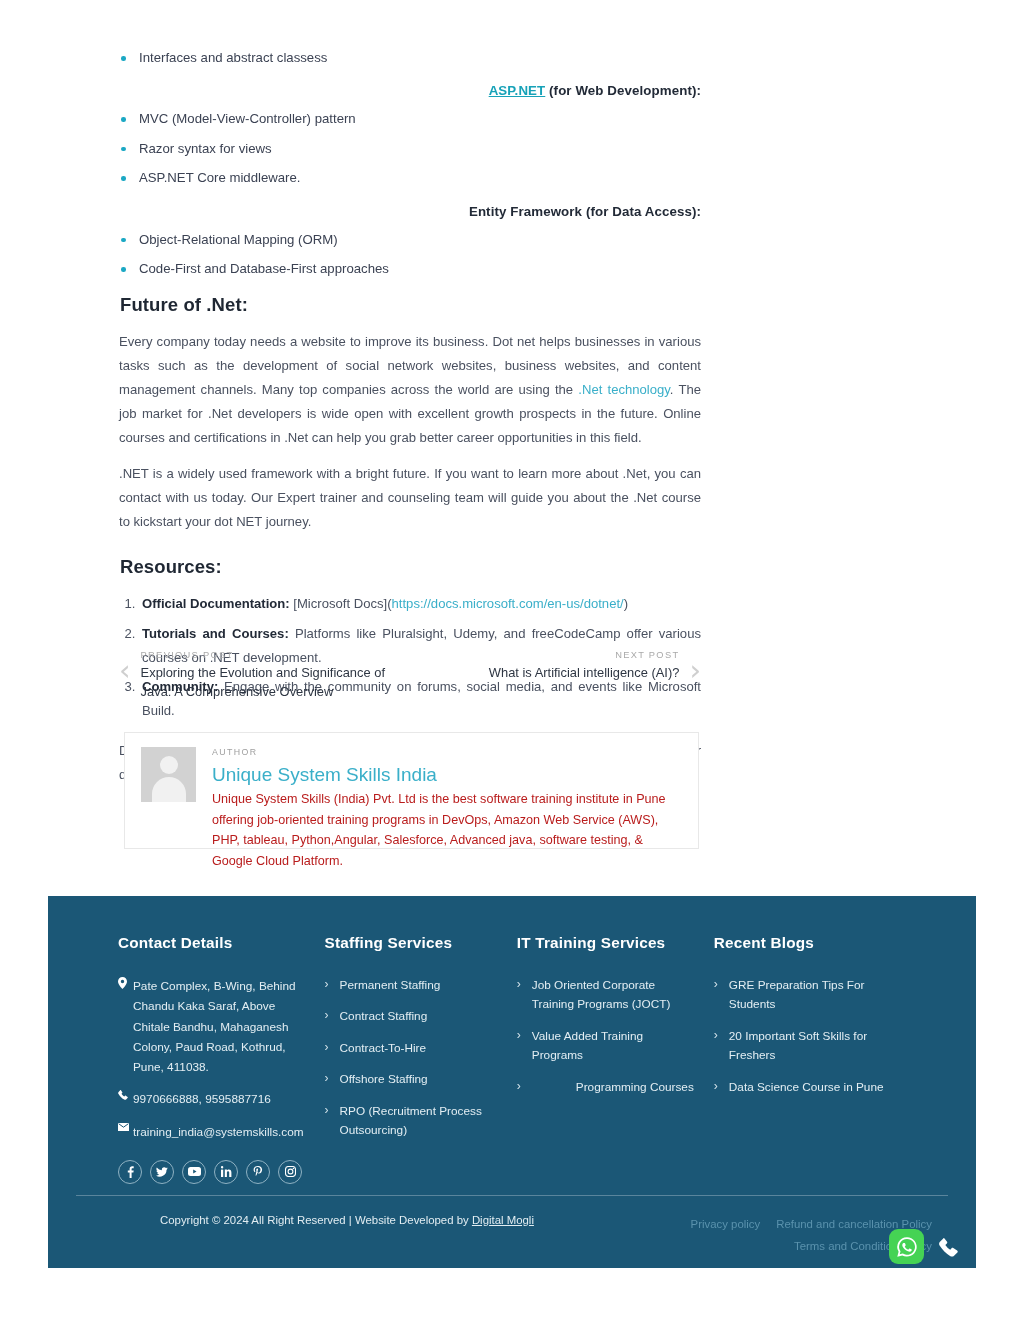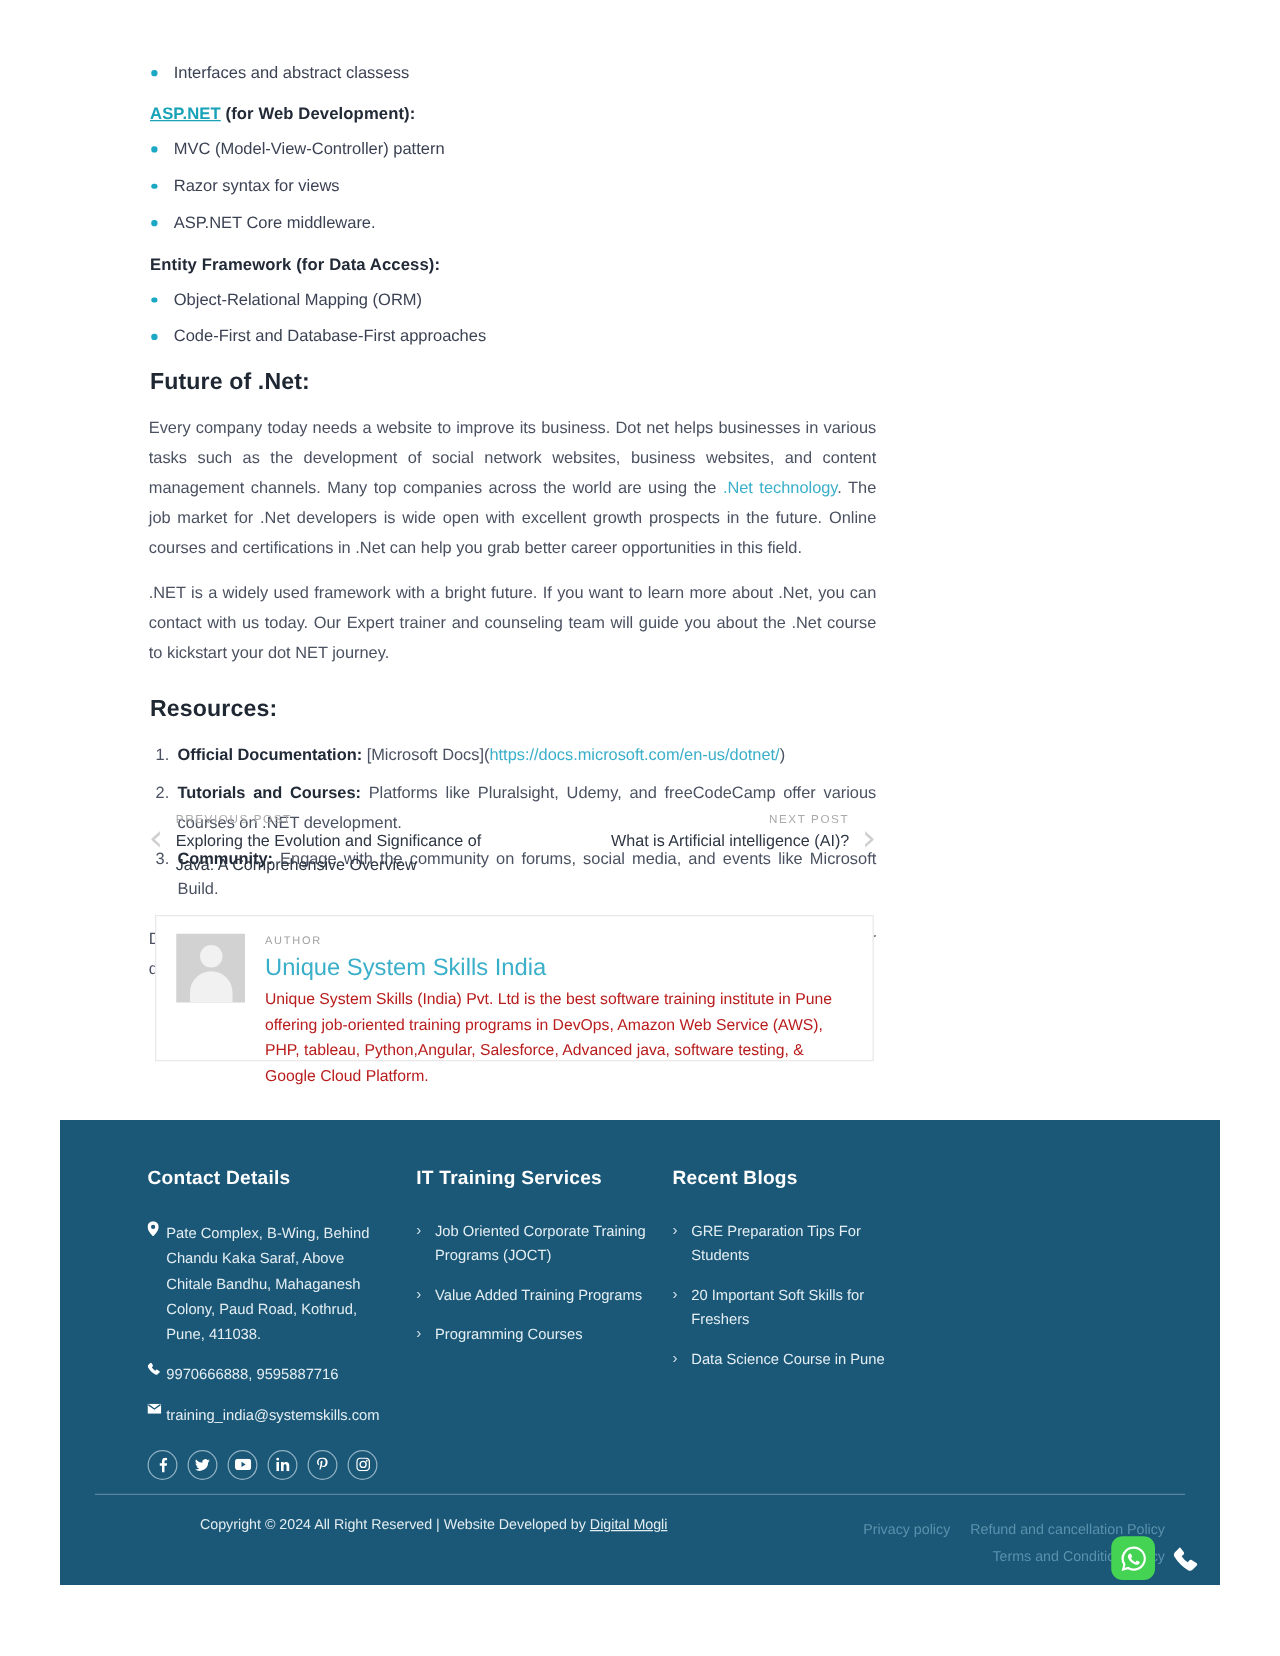--- a/index.html
+++ b/index.html
@@ -36,20 +36,21 @@
     width: 4.5px; height: 4.5px;
     border-radius: 50%;
     background: #1ba8c4;
   }
   .sub-head {
     font-size: 13.3px;
     font-weight: bold;
     color: #222a37;
     margin: 15px 0 11px 1px;
     letter-spacing: .1px;
+    text-align: right;
   }
   .sub-head .lnk { color: #17a2b8; }
   h2.section-title {
     font-size: 18.5px;
     font-weight: bold;
     color: #1f2733;
     margin: 14px 0 14px 1px;
     letter-spacing: .1px;
   }
   p.body-text {
@@ -376,27 +377,37 @@
         <a class="soc" href="#">
           <svg width="11" height="11" viewBox="0 0 11 11">
               <rect x="0.5" y="0.5" width="10" height="10" rx="3" fill="none" stroke="#ffffff" stroke-width="1.1"></rect>
               <circle cx="5.5" cy="5.5" r="2.4" fill="none" stroke="#ffffff" stroke-width="1.1"></circle>
               <circle cx="8.4" cy="2.6" r=".75" fill="#ffffff"></circle>
             </svg>
         </a>
       </div>
     </div>
 
+    <div class="fcol fcol-2">
+      <h3>Staffing Services</h3>
+      <ul class="flist">
+        <li><a href="#" style="color:inherit;text-decoration:none;">Permanent Staffing</a></li>
+        <li><a href="#" style="color:inherit;text-decoration:none;">Contract Staffing</a></li>
+        <li><a href="#" style="color:inherit;text-decoration:none;">Contract-To-Hire</a></li>
+        <li><a href="#" style="color:inherit;text-decoration:none;">Offshore Staffing</a></li>
+        <li><a href="#" style="color:inherit;text-decoration:none;">RPO (Recruitment Process Outsourcing)</a></li>
+      </ul>
+    </div>
 
     <div class="fcol fcol-3">
       <h3>IT Training Services</h3>
       <ul class="flist">
         <li><a href="#" style="color:inherit;text-decoration:none;">Job Oriented Corporate Training Programs (JOCT)</a></li>
         <li><a href="#" style="color:inherit;text-decoration:none;">Value Added Training Programs</a></li>
-        <li><a href="#" style="color:inherit;text-decoration:none;">Programming Courses</a></li>
+        <li><a href="#" style="color:inherit;text-decoration:none;margin-left:44px;">Programming Courses</a></li>
       </ul>
     </div>
 
     <div class="fcol fcol-4">
       <h3>Recent Blogs</h3>
       <ul class="flist">
         <li><a href="#" style="color:inherit;text-decoration:none;">GRE Preparation Tips For Students</a></li>
         <li><a href="#" style="color:inherit;text-decoration:none;">20 Important Soft Skills for Freshers</a></li>
         <li><a href="#" style="color:inherit;text-decoration:none;">Data Science Course in Pune</a></li>
       </ul>

